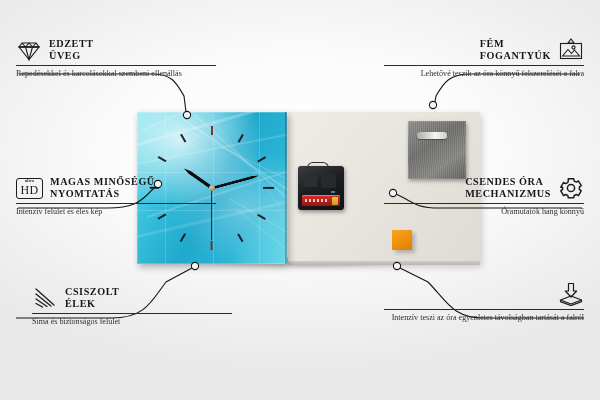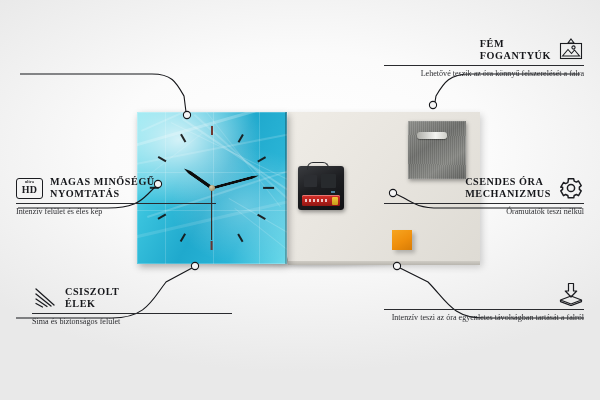--- a/index.html
+++ b/index.html
@@ -32,21 +32,21 @@
   .ic{flex:0 0 auto;width:26px;height:24px;display:block;}
   .ic svg{display:block;width:26px;height:24px;}
 
   
   .hdbadge{
     width:25px;height:19px;border:1.2px solid #1b1c20;border-radius:3px;
     display:flex;flex-direction:column;align-items:center;justify-content:center;
     line-height:1;flex:0 0 auto;
   }
   .hdbadge .u{font-size:3.9px;letter-spacing:.2px;color:#1b1c20;font-weight:700;}
-  .hdbadge .h{font-size:10px;letter-spacing:.3px;color:#1b1c20;font-weight:700;margin-top:.5px;}
+  .hdbadge .h{font-size:12px;letter-spacing:.3px;color:#1b1c20;font-weight:400;margin-top:.5px;}
 
   
   .clock{
     position:absolute;left:137px;top:112px;width:150px;height:152px;
     background:
       radial-gradient(ellipse 120% 100% at 28% 18%, rgba(255,255,255,.78) 0%, rgba(255,255,255,0) 46%),
       radial-gradient(ellipse 90% 70% at 72% 62%, rgba(255,255,255,.30) 0%, rgba(255,255,255,0) 55%),
       linear-gradient(118deg,#7fe4ef 0%, #39c2dd 26%, #1fa9cd 52%, #2ab4d6 74%, #6fdbeb 100%);
     box-shadow:2px 3px 7px rgba(0,0,0,.30), inset 0 0 0 1px rgba(255,255,255,.22);
     overflow:hidden;
@@ -202,20 +202,41 @@
     <path d="M580,74 H470 C450,74 444,82 436,96 L434,108"></path>
     <circle cx="433" cy="105" r="3.6"></circle>
 
     <path d="M582,208 H440 C420,208 414,204 404,198 L396,194"></path>
     <circle cx="393" cy="193" r="3.6"></circle>
 
     <path d="M584,318 H484 C452,318 446,300 428,282 L400,268"></path>
     <circle cx="397" cy="266" r="3.6"></circle>
   </svg>
 
+  <div class="feat l" style="left:16px;top:38px;">
+    <div class="hd">
+      <span class="ic">
+        <svg viewBox="0 0 26 24">
+            <g fill="none" stroke="#1b1c20" stroke-width="1.1">
+          <path d="M3 9 L13 21.5 L23 9 Z"></path>
+          <path d="M3 9 L6 5 H20 L23 9 Z"></path>
+          <path d="M6 5 L9.5 9 L13 5 L16.5 9 L20 5"></path>
+          <path d="M3 9 H23"></path>
+              <path d="M9.5 9 L13 21.5 L16.5 9"></path>
+        </g>
+          </svg>
+      </span>
+      <div class="ttl">
+        <div>EDZETT</div>
+        <div>ÜVEG</div>
+      </div>
+    </div>
+    <div class="rule"></div>
+    <div class="sub">Repedésekkel és karcolásokkal szembeni ellenállás</div>
+  </div>
 
   <div class="feat l" style="left:16px;top:176px;">
     <div class="hd">
       <span class="hdbadge">
         <span class="u">ultra</span>
         <span class="h">HD</span>
       </span>
       <div class="ttl">
         <div>MAGAS MINŐSÉGŰ</div>
         <div>NYOMTATÁS</div>
@@ -276,21 +297,21 @@
           <circle cx="13" cy="12" r="3.6"></circle>
         </g>
           </svg>
       </span>
       <div class="ttl">
         <div>CSENDES ÓRA</div>
         <div>MECHANIZMUS</div>
       </div>
     </div>
     <div class="rule"></div>
-    <div class="sub">Óramutatók teszi nélkül</div>
+    <div class="sub">Óramutatók hang könnyű</div>
   </div>
 
   <div class="feat r" style="left:384px;top:282px;">
     <div class="hd">
       <span class="ic">
         <svg viewBox="0 0 26 24">
             <g fill="none" stroke="#1b1c20" stroke-width="1.2" stroke-linejoin="round">
           <path d="M10.5 1.5 h5 v7.5 h3.2 L13 15 L7.3 9 h3.2 z"></path>
           <path d="M13 14 L23.5 18 L13 22 L2.5 18 Z"></path>
           <path d="M2.5 18 v1.6 L13 23.6 L23.5 19.6 V18"></path>

